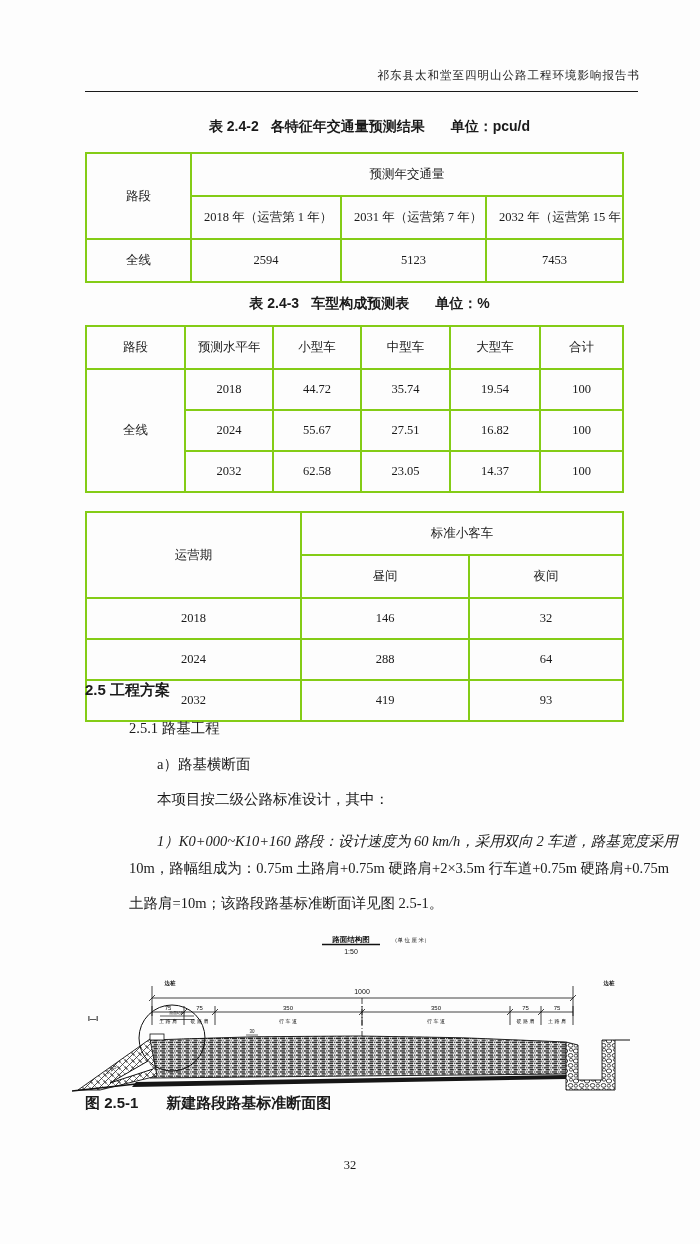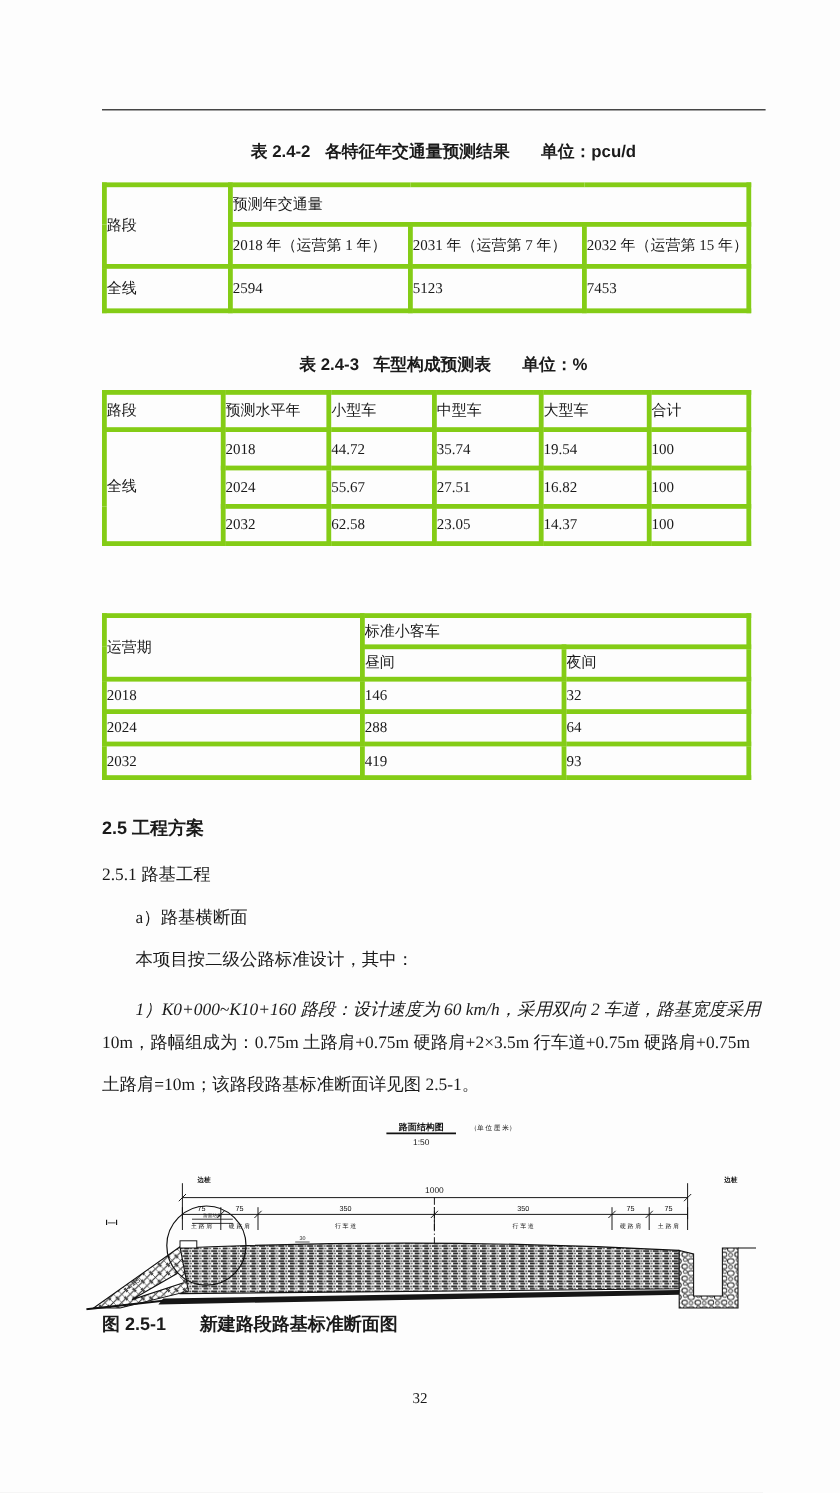--- a/index.html
+++ b/index.html
@@ -13,46 +13,47 @@
   .hdr{top:68px;right:60px;font-size:11.5px;letter-spacing:1px;color:#222;}
   .hdr-rule{top:91px;left:85px;width:553px;height:0;border-top:1.5px solid #1a1a1a;}
   .tbl-title{left:101px;width:537px;text-align:center;
     font-family:"Liberation Sans","DejaVu Sans",sans-serif;
     font-weight:bold;font-size:14px;white-space:nowrap;}
   .tbl-title .pfx{margin-right:12px;}
   .tbl-title .unit{margin-left:26px;}
   .t1-title{top:118px;} .t2-title{top:295px;} .t3-title{top:479px;}
   table{border-collapse:collapse;table-layout:fixed;width:537px;
     font-size:12.5px;border:1.5px solid #1f1f1f;}
-  td{border:4px solid #84cc16;text-align:left;vertical-align:middle;
-    padding:0;overflow:hidden;white-space:nowrap;}
+  td{border:2px solid #84cc16;text-align:center;vertical-align:middle;
+    padding:12px;overflow:hidden;white-space:nowrap;}
   .tb1{top:152px;left:85px;} .tb2{top:325px;left:85px;} .tb3{top:511px;left:85px;}
   .h34{height:33px;} .h36{height:35px;} .h38{height:37px;}
   .h32{height:31px;} .h33{height:32px;}
   .h27{height:26px;} .h28{height:27px;} .h29{height:28px;}
   .heading{left:85px;font-family:"Liberation Sans","DejaVu Sans",sans-serif;
     font-weight:bold;font-size:15px;}
   .h25{top:681px;}
-  .body-line{font-size:14.5px;white-space:nowrap;}
+  .body-line{font-size:14.5px;white-space:nowrap;margin-left:44px;}
   .h251{top:719px;left:85px;}
   .pa{top:755px;left:113px;} .pb{top:790px;left:113px;}
   .pc1{top:832px;left:113px;font-style:italic;} .pc2{top:859px;left:85px;} .pc3{top:894px;left:85px;}
   .fig{top:928px;left:56px;width:588px;height:164px;}
   .fig-caption{top:1094px;left:85px;width:537px;text-align:left;
     font-family:"Liberation Sans","DejaVu Sans",sans-serif;
     font-weight:bold;font-size:15px;}
   .fig-caption .gap{margin-right:28px;}
   .pagenum{top:1158px;left:0;width:700px;text-align:center;font-size:12.5px;}
   svg text{fill:#111;font-family:"Liberation Sans","DejaVu Sans",sans-serif;}
 </style>
 </head>
 <body>
 
 <div class="page">
 
+  <div class="abs hdr">祁东县太和堂至四明山公路工程环境影响报告书</div>
   <div class="abs hdr-rule"></div>
 
   <div class="abs tbl-title t1-title">
     <span class="pfx">表 2.4-2</span><span>各特征年交通量预测结果</span><span class="unit">单位：pcu/d</span>
   </div>
 
   <table class="abs tb1">
     <colgroup>
         <col style="width:105px">
         <col style="width:150px">

